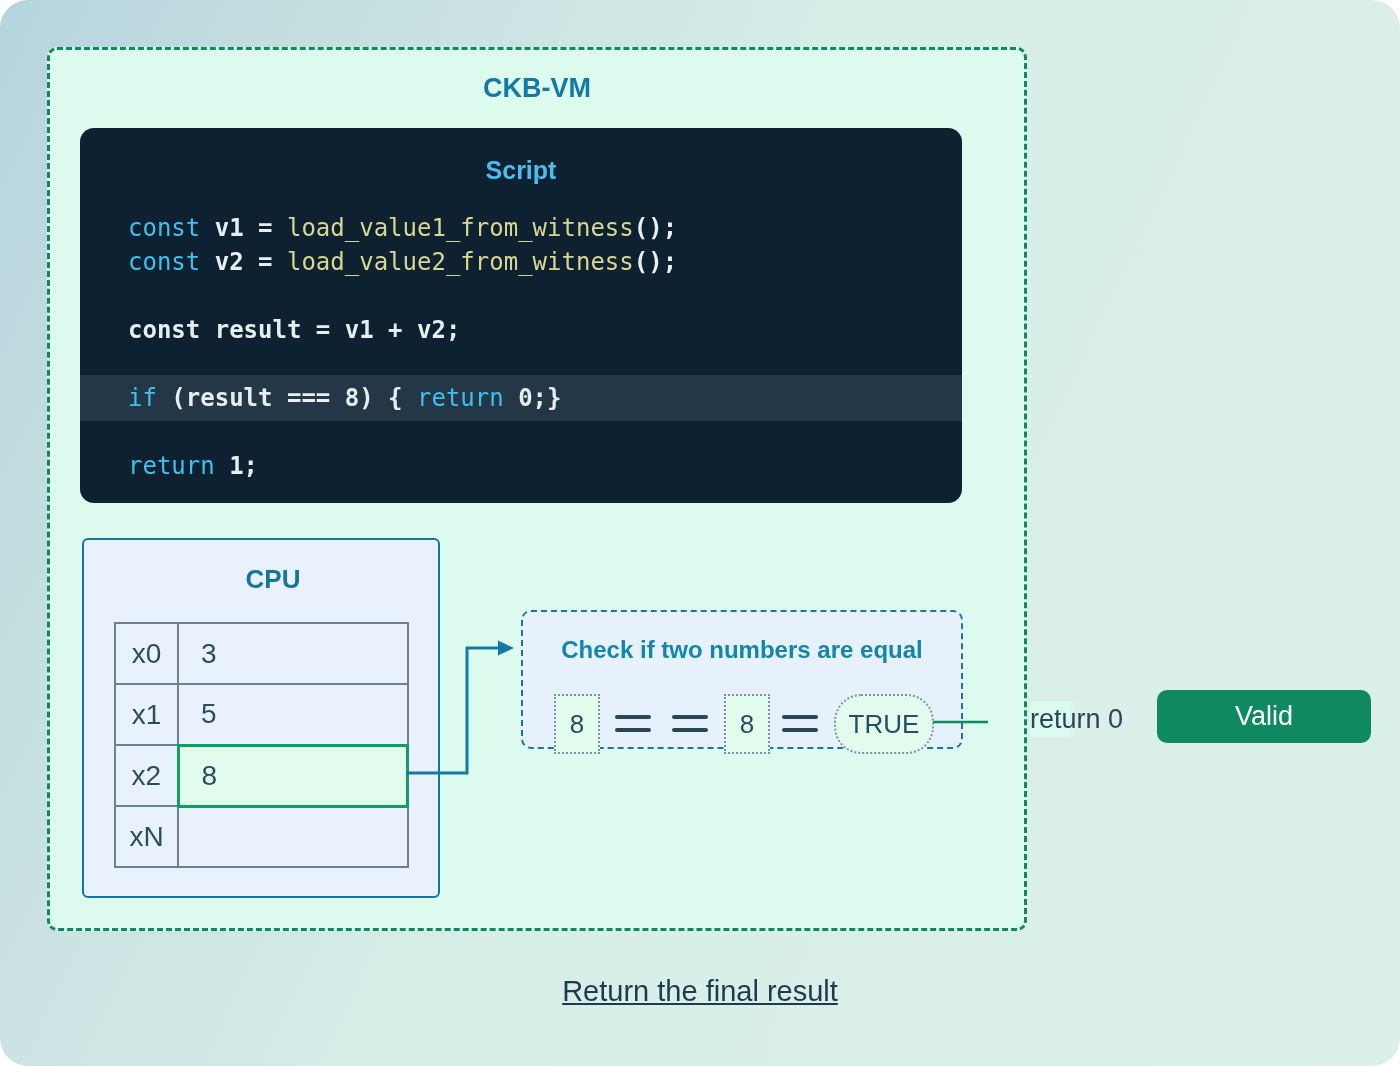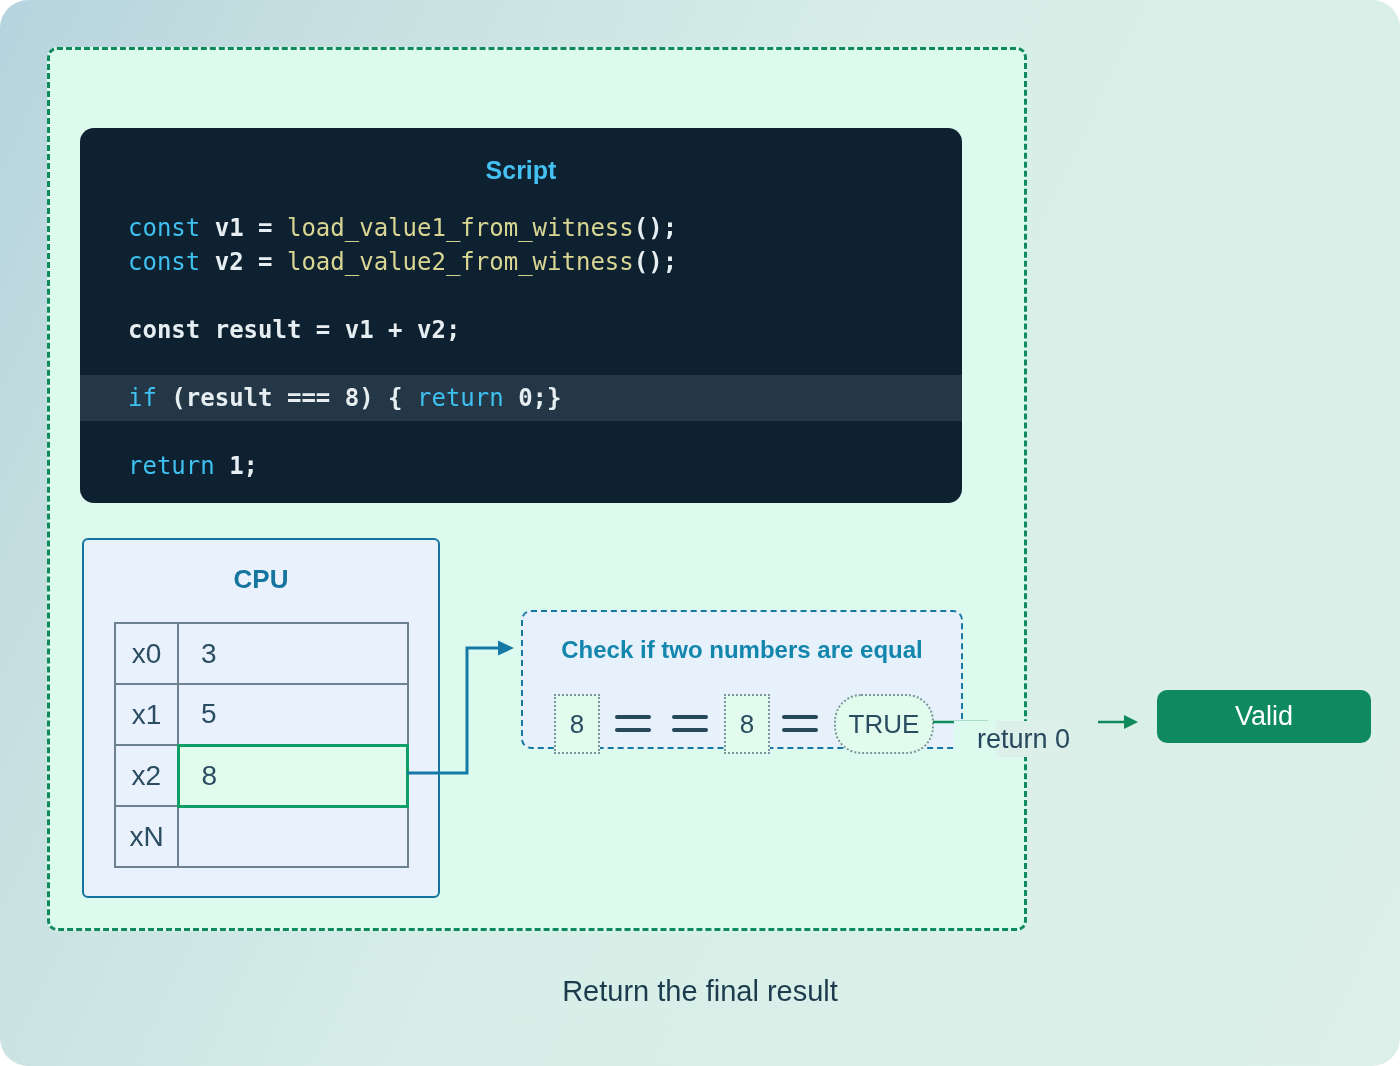--- a/index.html
+++ b/index.html
@@ -44,21 +44,21 @@
   .cl-5 { top:321px; }
   .tok-kw { color:#3ec1f0; }
   .tok-fn { color:#d9d693; }
   .tok-plain { color:#e6eef2;font-weight:bold; }
   
   .cpu-box {
     position:absolute; left:82px; top:538px; width:358px; height:360px;
     background:#e9f2fc; border:2.5px solid #15759e; border-radius:6px;
   }
   .cpu-title {
-    position:absolute; top:24px; left:0; width:100%;
+    position:absolute; top:24px; left:12px; width:100%;
     text-align:center; font-size:26px; font-weight:bold; color:#15759e;
   }
   .reg-table {
     position:absolute; left:30px; top:82px; width:295px;
     border-collapse:collapse;
   }
   .reg-table td {
     border:2px solid #6d8191; height:61px;
     font-size:28px; color:#2b4d62; background:#e9f2fc;
   }
@@ -85,42 +85,42 @@
   .op2 { left:201px; width:46px; }
   .res { left:311px; width:100px;border-radius:27px; }
   .eq { position:absolute; top:21px; width:36px; height:17px; }
   .eq .bar { position:absolute; left:0; width:36px; height:4px; background:#27475a; border-radius:2px; }
   .eq .bar.b2 { top:13px; }
   .eq1 { left:92px; } .eq2 { left:149px; } .eq3 { left:259px; }
   
   .wires { position:absolute; left:0; top:0; width:1400px; height:1066px; pointer-events:none; z-index:5; }
   
   .return-label {
-    position:absolute; left:954px; top:701px; width:116px; z-index:6;
-    text-align:right; font-size:27px; color:#27485c; line-height:36px;
+    position:absolute; left:1030px; top:701px; width:116px; z-index:6;
+    text-align:left; font-size:27px; color:#27485c; line-height:36px;
     background:linear-gradient(90deg,#dcfaee 0%,#dcfaee 34%,#dcefe8 40%,#dcefe8 100%);
-    margin-top:20px;
   }
   .valid-btn {
     position:absolute; left:1137px; top:690px; width:214px; height:53px; z-index:6;
     background:#0f8a60; border-radius:10px;
     display:flex; align-items:center; justify-content:center;
     color:#ffffff; font-size:27px;margin-left:20px;
   }
   .caption {
     position:absolute; left:0; top:975px; width:1400px;
-    text-align:center; font-size:29px; color:#1c3c4e;
+    text-align:center; font-size:29px; color:#1c3c4e;text-decoration:underline;
   }
 </style>
 </head>
 <body>
 
 <div class="page">
 
   <div class="vm-box"></div>
+  <div class="vm-title">CKB-VM</div>
 
   <div class="code-block">
     <div class="script-title">Script</div>
     <div class="hl-band"></div>
     <div class="code-line cl-1"><span class="tok-kw">const</span><span class="tok-plain"> v1 = </span><span class="tok-fn">load_value1_from_witness</span><span class="tok-plain">();</span></div>
     <div class="code-line cl-2"><span class="tok-kw">const</span><span class="tok-plain"> v2 = </span><span class="tok-fn">load_value2_from_witness</span><span class="tok-plain">();</span></div>
     <div class="code-line cl-3"><span class="tok-plain">const result = v1 + v2;</span></div>
     <div class="code-line cl-4"><span class="tok-kw">if</span><span class="tok-plain"> (result === 8) { </span><span class="tok-kw">return</span><span class="tok-plain"> 0;}</span></div>
     <div class="code-line cl-5"><span class="tok-kw">return</span><span class="tok-plain"> 1;</span></div>
   </div>

